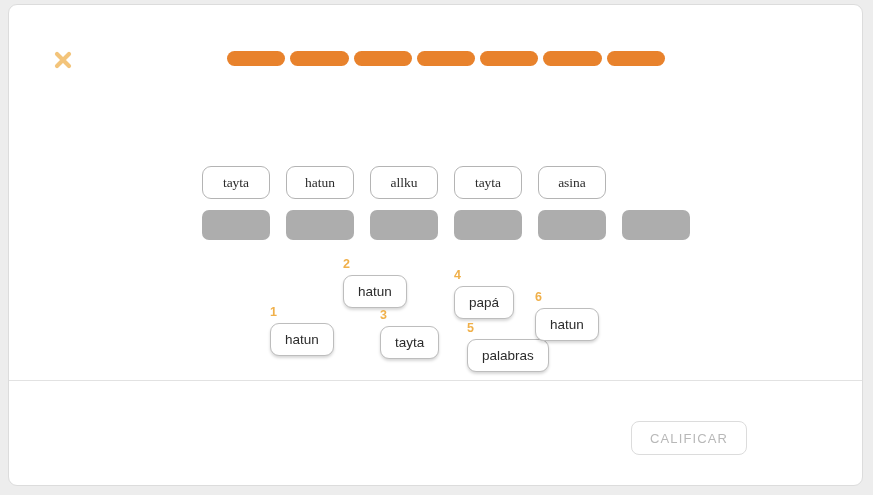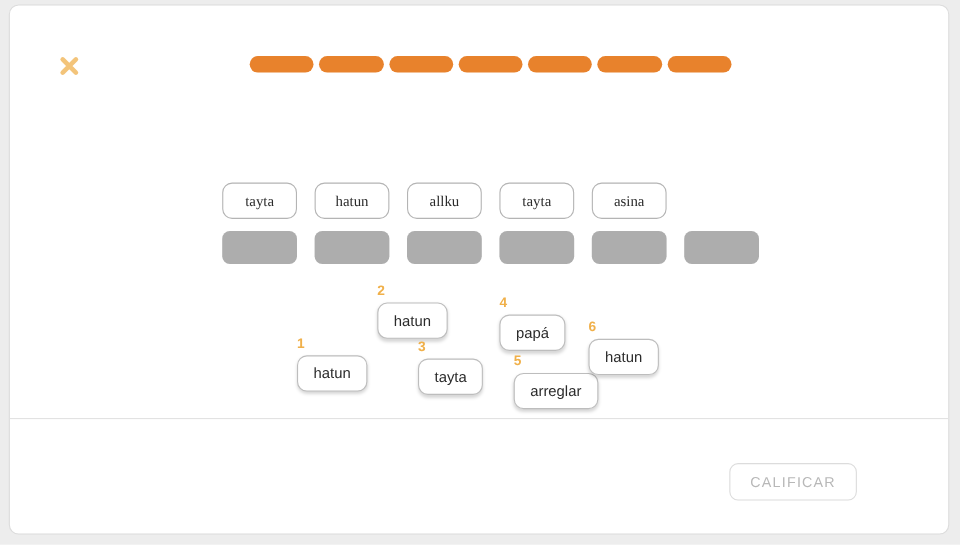--- a/index.html
+++ b/index.html
@@ -154,21 +154,21 @@
   #footer-divider {
     position: absolute;
     left: 0;
     right: 0;
     top: 375px;
     height: 1px;
     background: #e2e2e2;
   }
   #grade-button {
     position: absolute;
-    left: 654px;
+    left: 622px;
     top: 416px;
     width: 116px;
     height: 34px;
     box-sizing: border-box;
     border: 1.5px solid #dcdcdc;
     border-radius: 8px;
     background: #ffffff;
     color: #b8b8b8;
     font-size: 13px;
     font-family: "Liberation Sans", sans-serif;
@@ -228,21 +228,21 @@
     <div class="drag-item" style="left:371px; top:321px;">
       <span class="drag-badge">3</span>
       <div class="drag-chip">tayta</div>
     </div>
     <div class="drag-item" style="left:445px; top:281px;">
       <span class="drag-badge">4</span>
       <div class="drag-chip">papá</div>
     </div>
     <div class="drag-item" style="left:458px; top:334px;">
       <span class="drag-badge">5</span>
-      <div class="drag-chip">arreglar</div>
+      <div class="drag-chip">palabras</div>
     </div>
     <div class="drag-item" style="left:526px; top:303px;">
       <span class="drag-badge">6</span>
       <div class="drag-chip">hatun</div>
     </div>
   </div>
 
   <div id="footer-divider"></div>
 
   <button id="grade-button">CALIFICAR</button>

